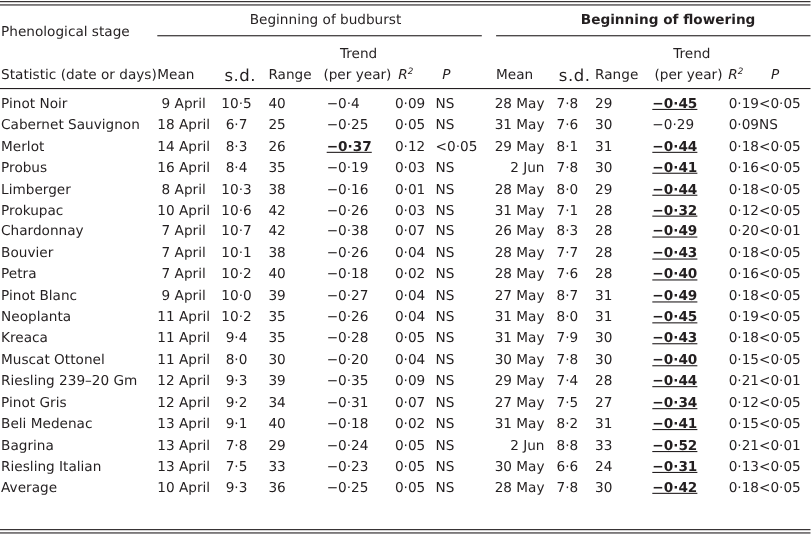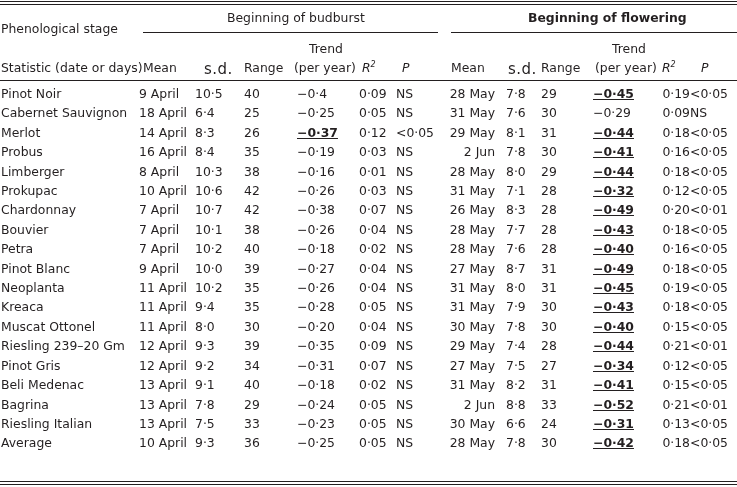--- a/index.html
+++ b/index.html
@@ -7,22 +7,22 @@
          font-family: "DejaVu Sans", sans-serif; color: #231f20; font-size: 12.4px; }
   .rule { position: absolute; left: 0; width: 737px; background: #231f20; }
   .grp-line { position: absolute; height: 1px; background: #231f20; }
   .hdr { position: absolute; white-space: nowrap; line-height: 14px; }
   .sc { font-size: 15px; letter-spacing: 0.5px; }
   .it { font-style: italic; }
   sup { font-size: 8px; vertical-align: 5px; line-height: 0; }
   table.body { position: absolute; left: 0; top: 84px; border-collapse: collapse; }
   table.body td { padding: 0; height: 19.4px; line-height: 19.4px; white-space: nowrap; vertical-align: middle; }
   .c-name { width: 138px; text-align: left; padding-left: 1px !important; }
-  .c-mean { width: 56px; text-align: left; }
-  .c-sd { width: 40px; text-align: left; margin-top: 36px; }
+  .c-mean { width: 56px; text-align: center; }
+  .c-sd { width: 40px; text-align: center; margin-top: 36px; }
   .c-range { width: 38px; text-align: left; padding-left: 9px !important; }
   .c-trend { width: 62px; text-align: left; padding-left: 15px !important; margin-top: 41px; }
   .c-r2 { width: 37px; text-align: left; }
   .c-p { width: 52px; text-align: left; }
   .c-fmean { width: 47px; text-align: right; }
   .c-fsd { width: 35px; text-align: left; padding-left: 11px !important; }
   .c-frange { width: 38px; text-align: left; padding-left: 0px; }
   .c-ftrend { width: 60px; text-align: left; padding-left: 14px !important; }
   .c-fr2 { width: 37px; text-align: right; }
   .c-fp { width: 40px; text-align: left; }
@@ -73,21 +73,21 @@
         <td class="c-fmean">28 May</td>
         <td class="c-fsd">7·8</td>
         <td class="c-frange">29</td>
         <td class="c-ftrend bold">−0·45</td>
         <td class="c-fr2">0·19</td>
         <td class="c-fp">&lt;0·05</td>
       </tr>
       <tr>
         <td class="c-name">Cabernet Sauvignon</td>
         <td class="c-mean">18 April</td>
-        <td class="c-sd">6·4</td>
+        <td class="c-sd">6·7</td>
         <td class="c-range">25</td>
         <td class="c-trend">−0·25</td>
         <td class="c-r2">0·05</td>
         <td class="c-p">NS</td>
         <td class="c-fmean">31 May</td>
         <td class="c-fsd">7·6</td>
         <td class="c-frange">30</td>
         <td class="c-ftrend">−0·29</td>
         <td class="c-fr2">0·09</td>
         <td class="c-fp">NS</td>

